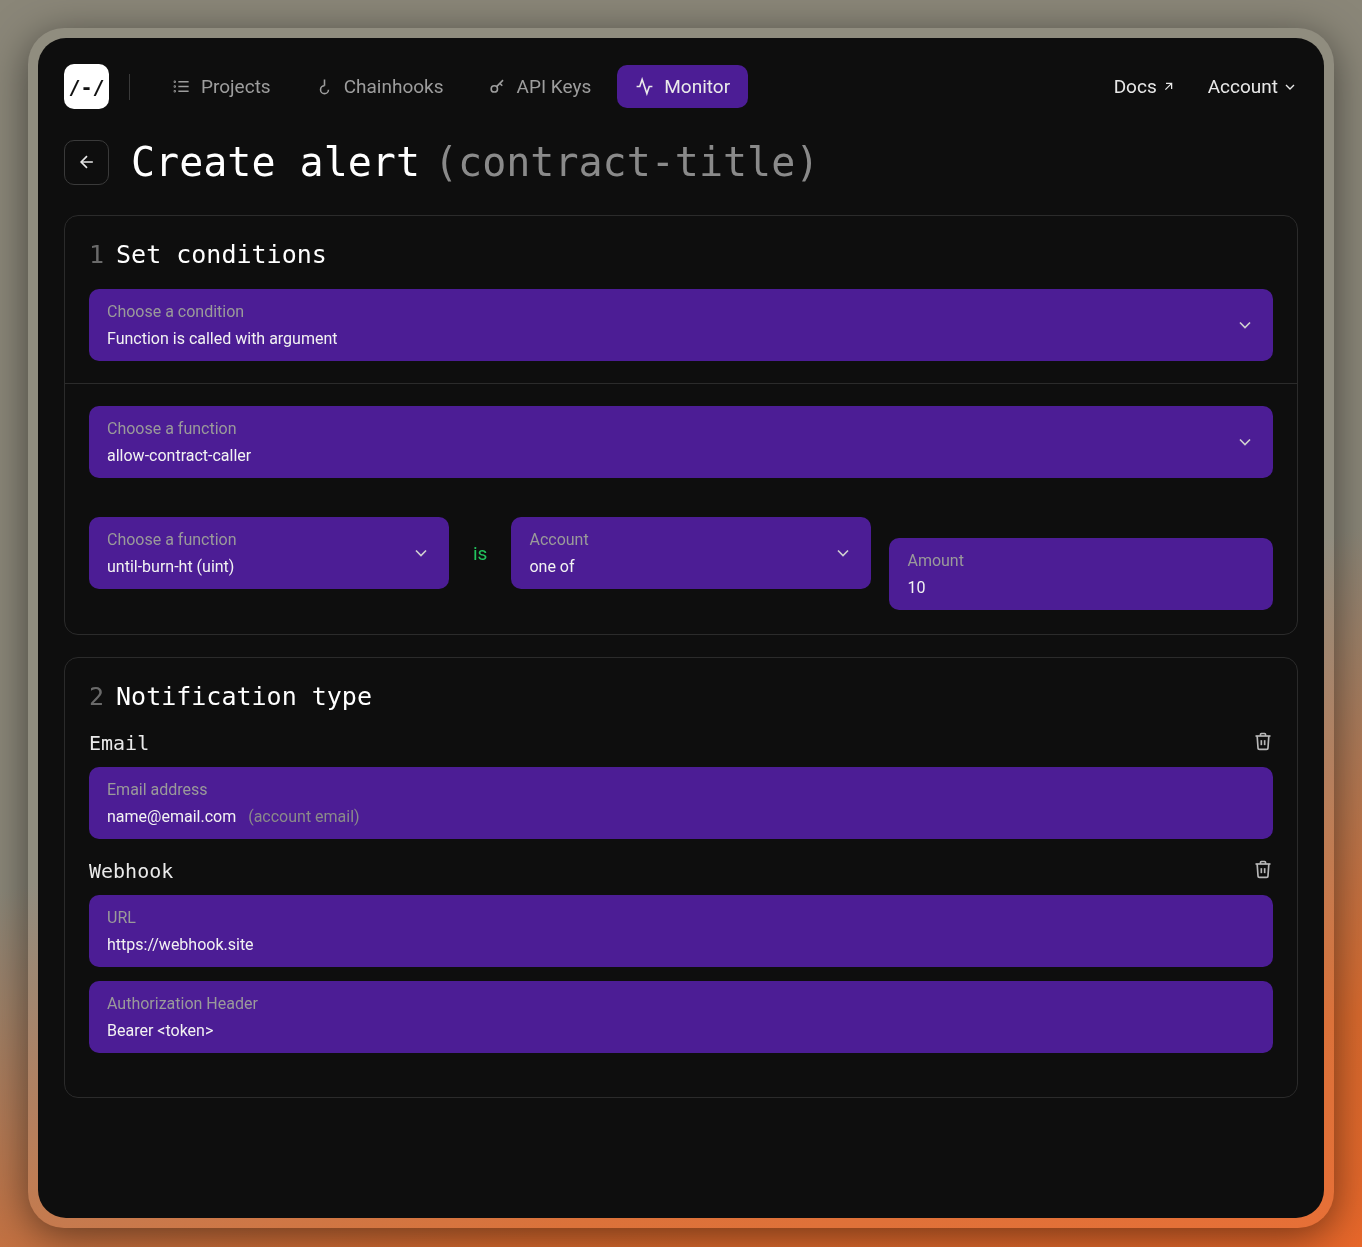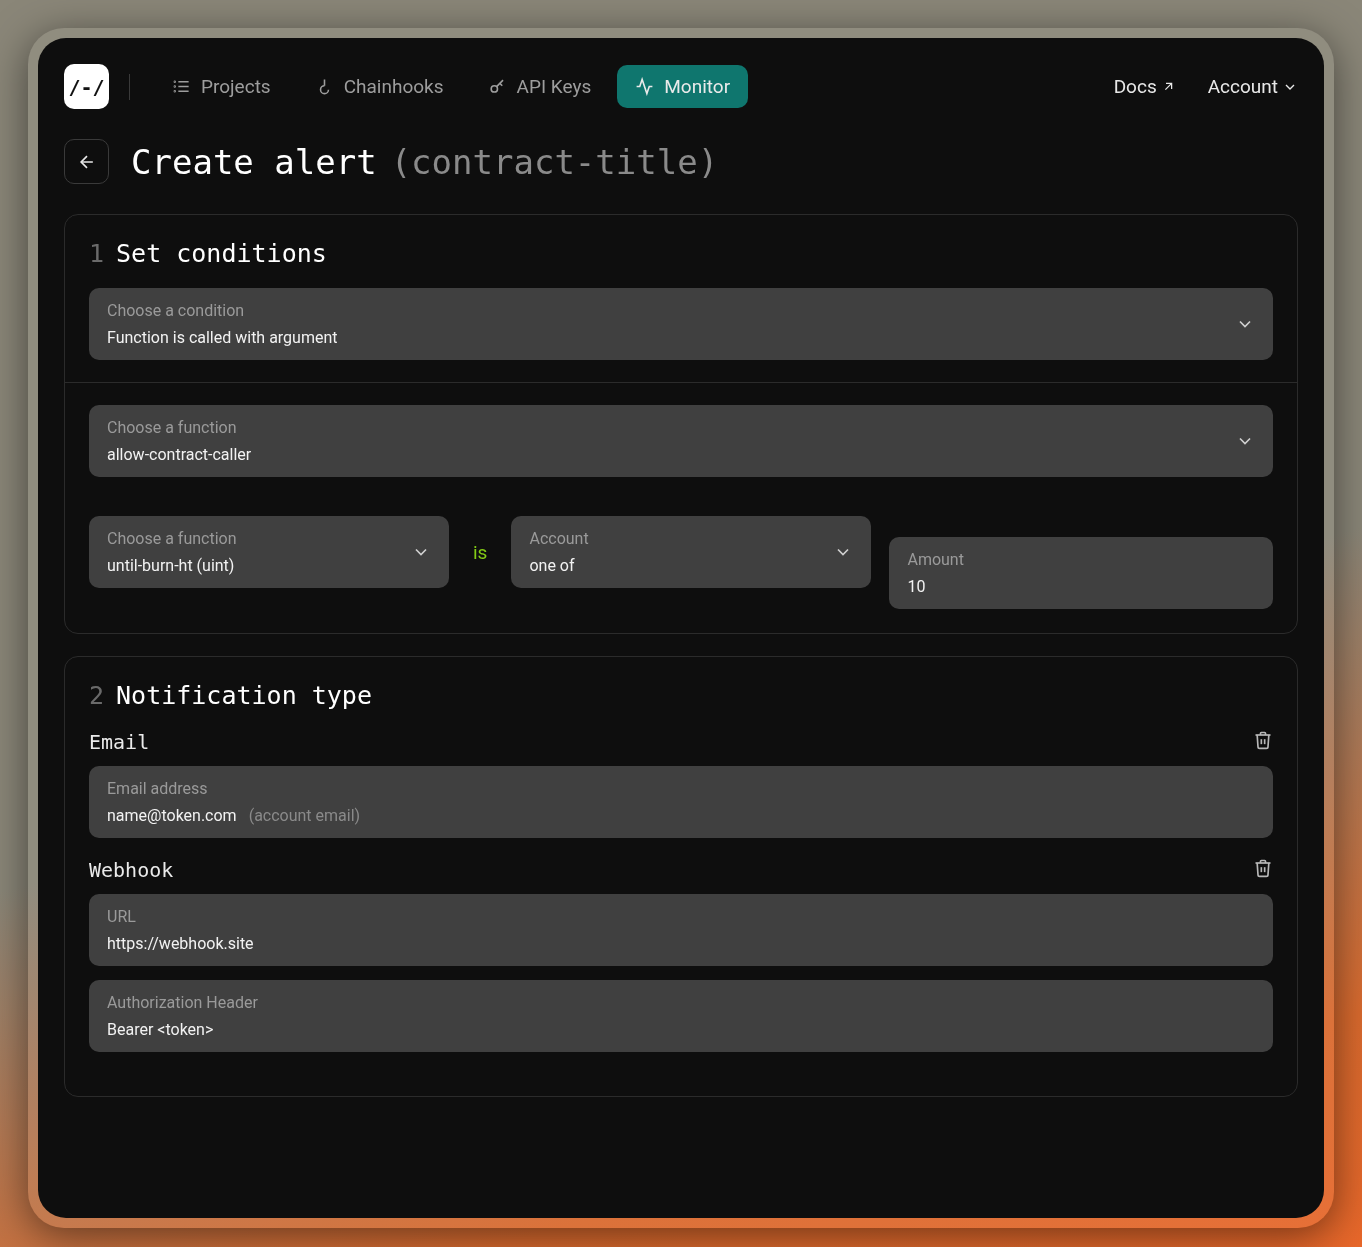--- a/index.html
+++ b/index.html
@@ -51,21 +51,21 @@
   .nav-item {
     display: flex; align-items: center; gap: 10px;
     padding: 10px 18px;
     border-radius: 10px;
     color: #9d9d9d;
     font-size: 19px;
     cursor: pointer;
     justify-content: flex-end;
   }
   .nav-item.active {
-    background: #0f766e;
+    background: #4c1d95;
     color: #eaeaea;
   }
   .nav-right {
     margin-left: auto;
     display: flex; align-items: center; gap: 32px;
   }
   .nav-link {
     color: #e8e8e8; font-size: 19px; display: flex; align-items: center; gap: 4px; cursor: pointer;
   }
   .icon { display: inline-flex; }
@@ -77,21 +77,21 @@
   .back-btn {
     width: 45px; height: 45px;
     border: 1px solid #3a3a3a;
     border-radius: 10px;
     display: flex; align-items: center; justify-content: center;
     cursor: pointer;
     color: #e8e8e8;
   }
   .page-title {
     font-family: ui-monospace, "SFMono-Regular", Menlo, monospace;
-    font-size: 34px;
+    font-size: 40px;
     color: #fff;
     display: flex; gap: 14px; align-items: baseline;
   }
   .page-title .sub {
     color: #8a8a8a;
   }
   
   .card {
     border: 1px solid #2b2b2b;
     border-radius: 14px;
@@ -105,21 +105,21 @@
     margin-bottom: 20px;
     display: flex; gap: 12px;
   }
   .section-title .num { color: #6a6a6a; }
   .divider {
     height: 1px; background: #2b2b2b;
     margin: 22px -24px;
   }
   
   .field {
-    background: #404040;
+    background: #4c1d95;
     border-radius: 10px;
     padding: 12px 18px;
     position: relative;
     display: flex; flex-direction: column; gap: 8px;
     justify-content: center;
     min-height: 72px;
   }
   .field-label {
     color: #9a9a9a;
     font-size: 16px;
@@ -135,21 +135,21 @@
     color: #d0d0d0;
   }
   .row {
     display: flex; gap: 18px; align-items: center; margin-top: 18px;
   }
   .row .field { flex: 1; }
   .row .field.sm { flex: 0 0 360px; }
   .row .field.md { flex: 0 0 360px; }
   .row .field.lg { flex: 1; margin-top: 42px; }
   .is-label {
-    color: #84cc16; font-size: 19px; padding: 0 6px;
+    color: #22c55e; font-size: 19px; padding: 0 6px;
   }
   
   .notif-block { margin-bottom: 20px; }
   .notif-head {
     display: flex; justify-content: space-between; align-items: center;
     margin-bottom: 12px;
   }
   .notif-head .name {
     font-family: ui-monospace, Menlo, monospace;
     color: #eaeaea; font-size: 20px;
@@ -322,21 +322,21 @@
                   <path d="M10 11v6"></path>
                   <path d="M14 11v6"></path>
                   <path d="M9 6V4a1 1 0 0 1 1-1h4a1 1 0 0 1 1 1v2"></path>
                 </svg>
           </span>
         </span>
       </div>
       <div class="field">
         <div class="field-label">Email address</div>
         <div class="field-value">
-          <span>name@token.com</span>
+          <span>name@email.com</span>
           <span class="hint">(account email)</span>
         </div>
       </div>
     </div>
 
     <div class="notif-block">
       <div class="notif-head">
         <span class="name">Webhook</span>
         <span class="trash">
           <span class="icon">

